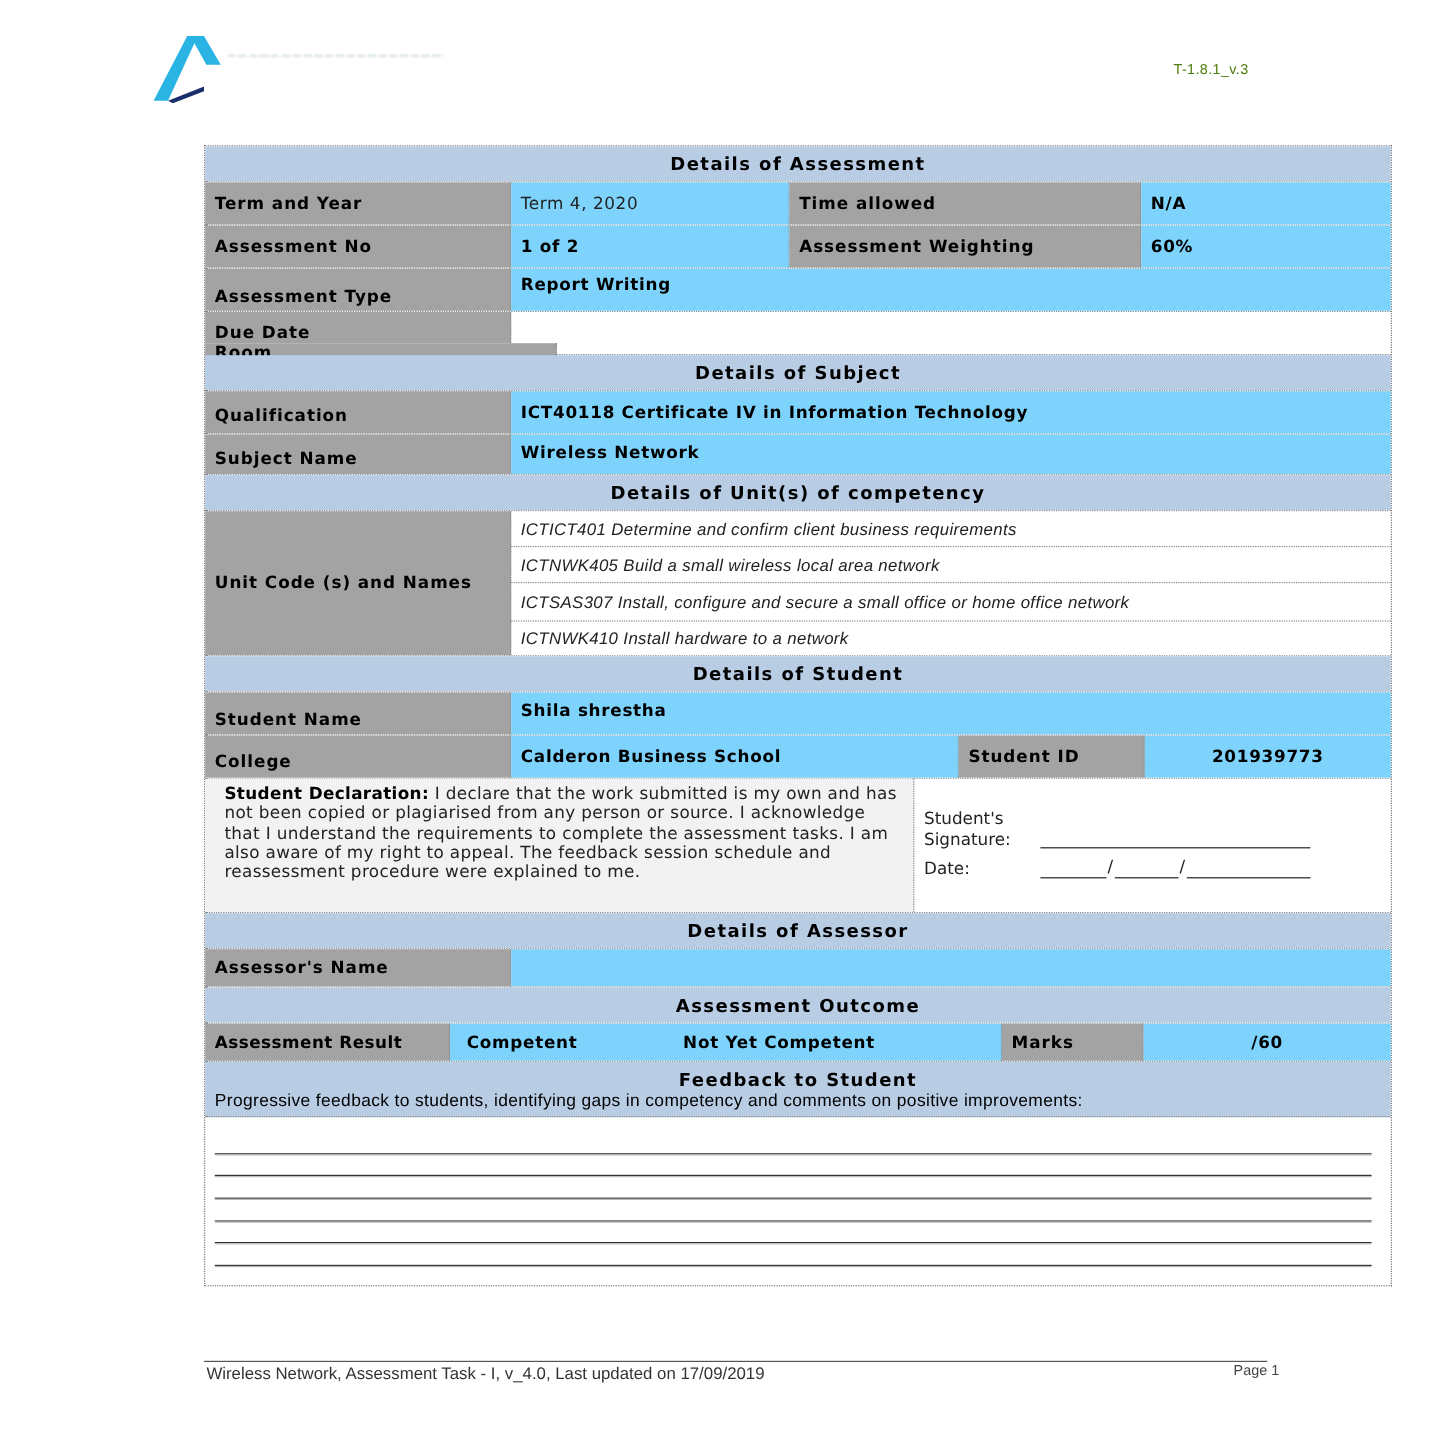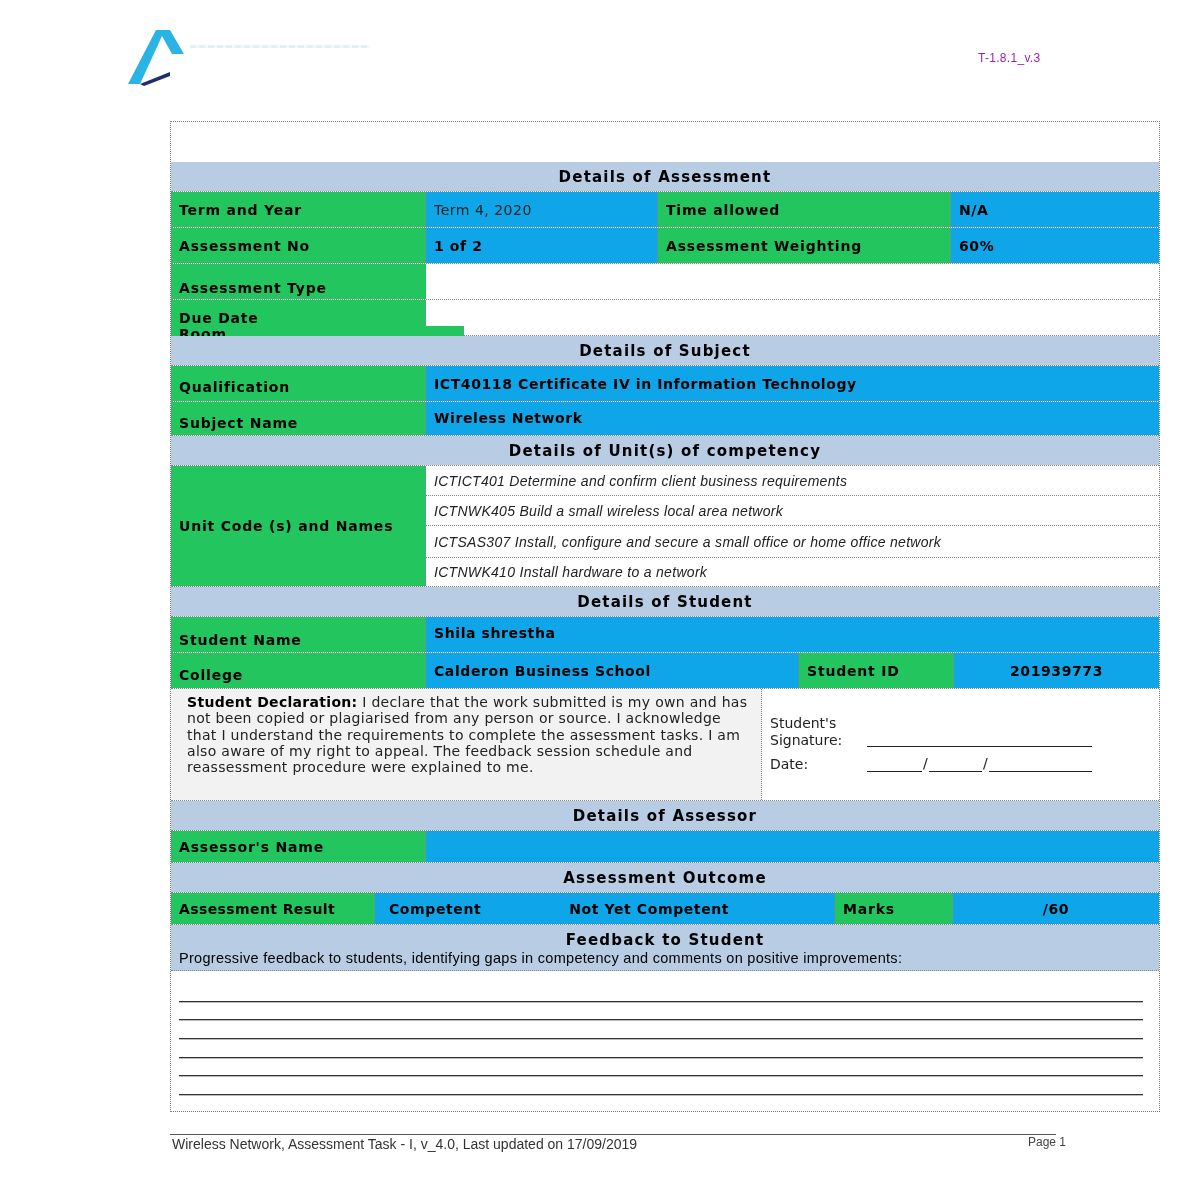--- a/index.html
+++ b/index.html
@@ -1,32 +1,32 @@
 <!DOCTYPE html>
 <html><head>
 <meta charset="utf-8">
 <style>
   html, body { margin: 0; padding: 0; background: #ffffff; }
   body { width: 1200px; height: 1200px; position: relative; overflow: hidden;
          font-family: "DejaVu Sans", sans-serif; color: #000; }
   .logo { position: absolute; left: 126px; top: 28px; width: 62px; height: 58px; }
   .logo-tagline { position: absolute; left: 190px; top: 45px; width: 180px; height: 3px;
                   background: repeating-linear-gradient(90deg,#e6eef2 0 6px,#f5f8fa 6px 9px); }
-  .doc-code { position: absolute; left: 978px; top: 51px; font-size: 12px; color: #a21caf;
+  .doc-code { position: absolute; left: 978px; top: 51px; font-size: 12px; color: #4d7c0f;
               letter-spacing: 0.3px; font-family: "Liberation Sans", sans-serif; }
 
   .form { position: absolute; left: 170px; top: 121px; width: 988px;
           border: 1px dotted #777; }
   .row { display: flex; border-bottom: 1px dotted #888; box-sizing: border-box; }
   .row:last-child { border-bottom: none; }
   .cell { box-sizing: border-box; border-right: 1px dotted #888; padding: 0 8px;
           font-size: 14px; display: flex; align-items: center; }
   .cell:last-child { border-right: none; }
-  .lab { background: #22c55e; font-weight: bold; letter-spacing: 0.8px; }
-  .val { background: #0ea5e9; }
+  .lab { background: #a3a3a3; font-weight: bold; letter-spacing: 0.8px; }
+  .val { background: #7dd3fc; }
   .bold { font-weight: bold; letter-spacing: 0.6px; }
   .hdr { background: #b8cce4; justify-content: center; font-weight: bold;
          font-size: 15px; letter-spacing: 1.2px; width: 100%; }
 
   .units { display: flex; border-bottom: 1px dotted #888; }
   .units .lab { width: 255px; border-right: 1px dotted #888; align-items: center; line-height: 17px; }
   .unit-list { flex: 1; font-style: italic; }
   .unit-item { height: 29px; border-bottom: 1px dotted #888; display: flex; align-items: center;
                padding: 0 8px; font-size: 14px; letter-spacing: 0.3px;
                font-family: "Liberation Sans", sans-serif; color: #222; }
@@ -63,37 +63,38 @@
 
 <svg class="logo" viewBox="0 0 62 58">
   <polygon points="2,56 30,2 44,2 58,26 46,26 36,8 14,56" fill="#2ab4e3"></polygon>
   <polygon points="14,56 44,44 44,48 18,58" fill="#1a2f6b"></polygon>
 </svg>
 <div class="logo-tagline"></div>
 <div class="doc-code">T-1.8.1_v.3</div>
 
 <div class="form">
 
-  <div class="row" style="height:30px;margin-top:40px;">
+  <div class="row" style="height:30px;">
     <div class="cell hdr">Details of Assessment</div>
   </div>
   <div class="row" style="height:36px;">
     <div class="cell lab" style="width:255px;">Term and Year</div>
     <div class="cell val" style="width:232px; letter-spacing:0.5px; color:#222;">Term 4, 2020</div>
     <div class="cell lab" style="width:293px;">Time allowed</div>
     <div class="cell val bold" style="flex:1;">N/A</div>
   </div>
   <div class="row" style="height:36px;">
     <div class="cell lab" style="width:255px;">Assessment No</div>
     <div class="cell val bold" style="width:232px;">1 of 2</div>
     <div class="cell lab" style="width:293px;">Assessment Weighting</div>
     <div class="cell val bold" style="flex:1;">60%</div>
   </div>
   <div class="row" style="height:36px;">
     <div class="cell lab" style="width:255px; padding-top:12px;">Assessment Type</div>
+    <div class="cell val bold" style="flex:1; padding-bottom:8px;">Report Writing</div>
   </div>
   <div class="row" style="height:36px;flex-direction:column;">
     <div class="cell lab" style="width:255px; padding-top:10px;">Due Date</div>
     <div class="cell lab" style="width:293px;">Room</div>
     <div class="cell val bold" style="flex:1;">George St</div>
   </div>
 
   <div class="row" style="height:30px;">
     <div class="cell hdr">Details of Subject</div>
   </div>

